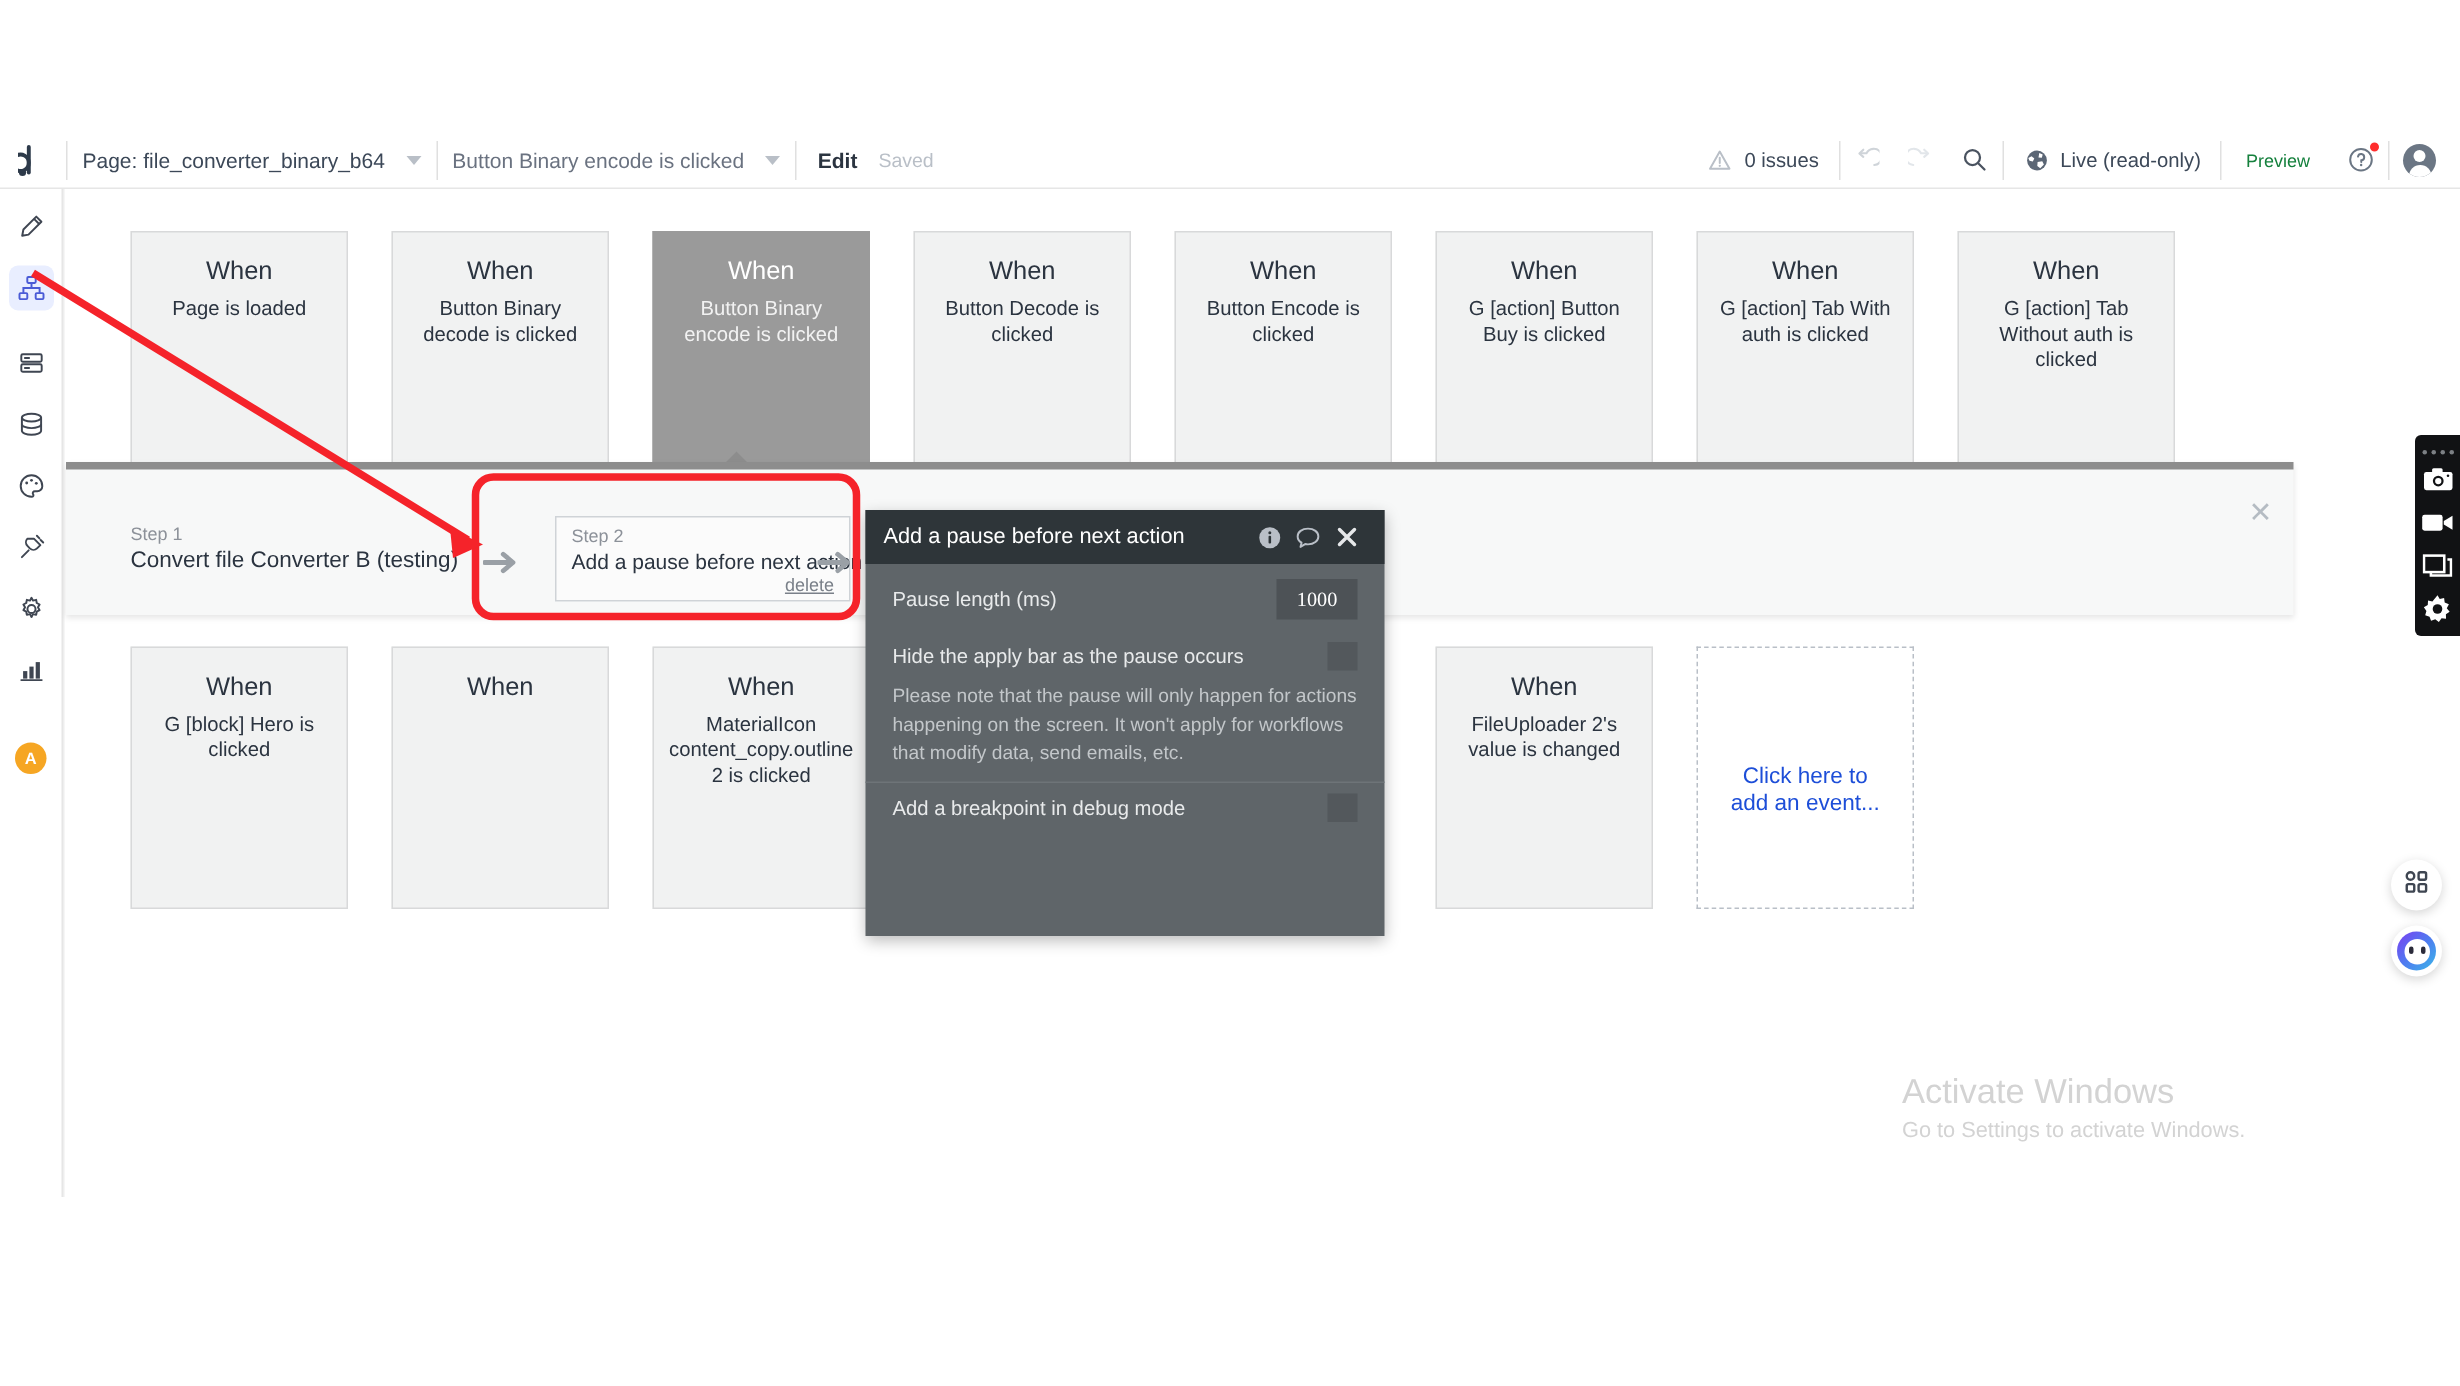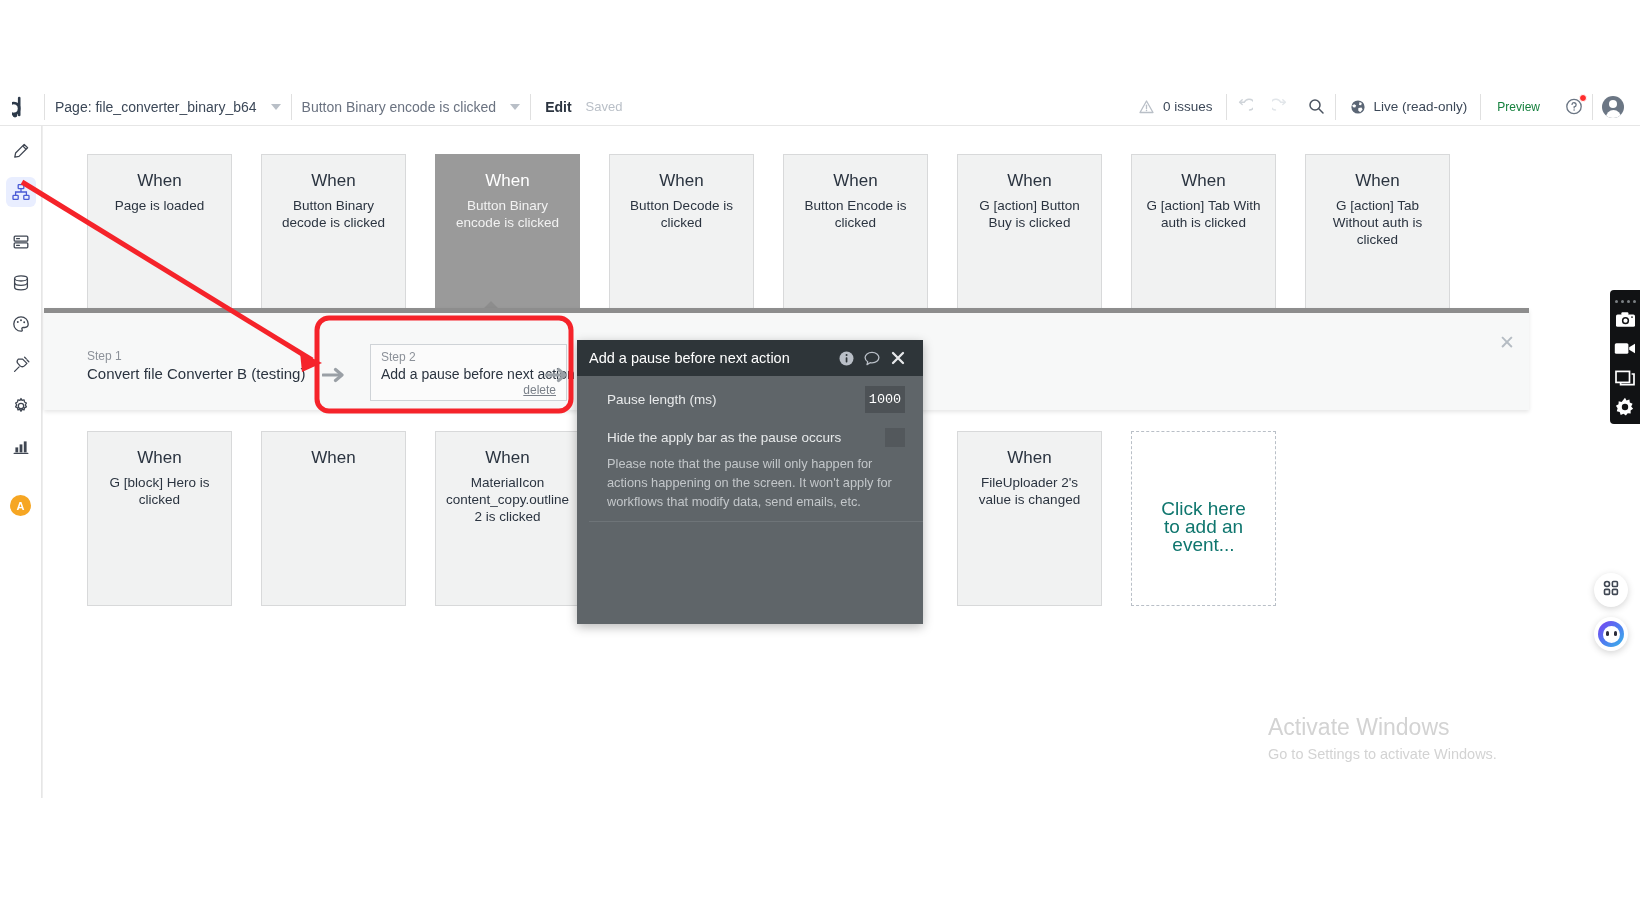--- a/index.html
+++ b/index.html
@@ -100,21 +100,21 @@
   }
   .ev-card.selected { background: #9a9a9a; border-color: #9a9a9a; }
   .ev-when { font-size: 17px; color: #2b3440; margin-bottom: 6px; font-weight: 400; }
   .ev-card.selected .ev-when { color: #ffffff; }
   .ev-desc { font-size: 13.5px; color: #2b3440; line-height: 17px; padding: 0 8px; }
   .ev-card.selected .ev-desc { color: #f2f2f2; }
   .ev-card.placeholder {
     background: #ffffff; border: 1px dashed #b9bfc7;
     display: flex; align-items: center; justify-content: center;
   }
-  .ev-ph-text { font-size: 19px; color: #0f766e; line-height: 18px; padding: 0 20px; }
+  .ev-ph-text { font-size: 15px; color: #1d4ed8; line-height: 18px; padding: 0 20px; }
 
   
   .ev-nub {
     position: absolute; width: 0; height: 0;
     border-left: 7px solid transparent; border-right: 7px solid transparent;
     border-bottom: 7px solid #8d8d8d;
   }
 
   
   .action-strip {
@@ -146,26 +146,26 @@
   .popup {
     position: absolute; left: 577px; top: 340px; width: 346px; height: 284px;
     background: #5f6569; box-shadow: 0 3px 10px rgba(0,0,0,0.28);
   }
   .popup-head {
     height: 36px; background: #2e3539; display: flex; align-items: center;
     padding: 0 12px; gap: 0;
   }
   .popup-title { font-size: 14.5px; color: #ffffff; flex: 1; }
   .popup-ico { width: 26px; display: flex; align-items: center; justify-content: center; cursor: pointer; }
-  .popup-body { padding: 0 18px; margin-left: 12px; }
+  .popup-body { padding: 0 18px; }
   .prow { display: flex; align-items: center; height: 40px; }
   .plabel { font-size: 13.5px; color: #e8eaeb; }
   .pinput {
-    margin-left: auto; background: #4d5256; border: none; width: 40px; height: 27px;
-    color: #ffffff; font-size: 13.5px; text-align: center; font-family: Liberation Mono, monospace;
+    margin-left: auto; background: #4d5256; border: none; width: 54px; height: 27px;
+    color: #ffffff; font-size: 13.5px; text-align: center; font-family: Liberation Serif, serif;
     line-height: 27px;
   }
   .pcheck {
     margin-left: auto; width: 20px; height: 19px; background: #53585c; cursor: pointer;
   }
   .pnote {
     font-size: 12.8px; color: #c3c7ca; line-height: 19px; padding-top: 2px; padding-bottom: 8px;
   }
   .pdivider { height: 1px; background: #6e7478; margin: 2px -18px 0 -18px; }
   .pfield {
@@ -515,20 +515,24 @@
       <div class="prow" style="height:30px">
         <span class="plabel">Hide the apply bar as the pause occurs</span>
         <span class="pcheck"></span>
       </div>
 
       <div class="pnote">Please note that the pause will only happen for actions happening on the screen. It won't apply for workflows that modify data, send emails, etc.</div>
 
       <div class="pdivider"></div>
 
 
+      <div class="prow" style="height:32px">
+        <span class="plabel">Add a breakpoint in debug mode</span>
+        <span class="pcheck"></span>
+      </div>
     </div>
   </div>
 
   <svg class="annot">
     <rect x="317" y="318" width="254" height="93" rx="12" ry="12" fill="none" stroke="#f5232a" stroke-width="5"></rect>
     <line x1="22" y1="182" x2="312" y2="360" stroke="#f5232a" stroke-width="5"></line>
     <polygon points="322,363 300,352 302,372" fill="#f5232a"></polygon>
   </svg>
 
   <div class="rec-bar">

